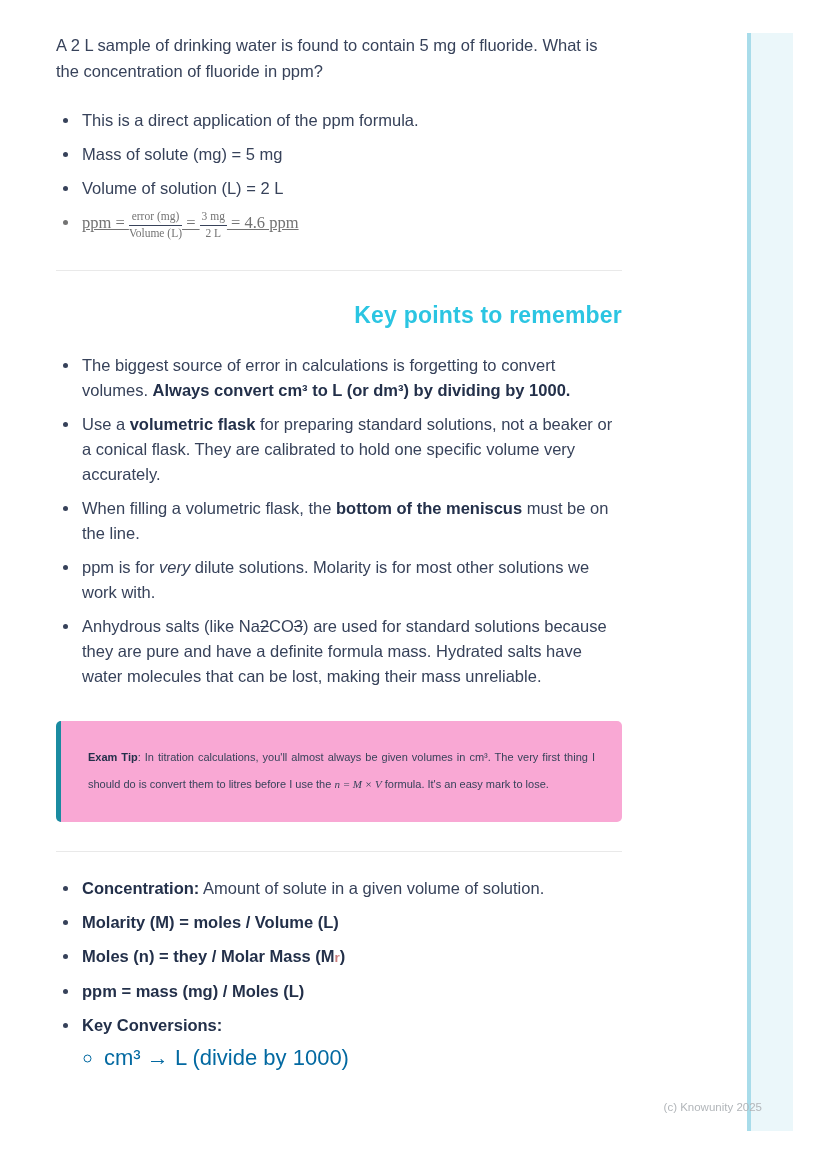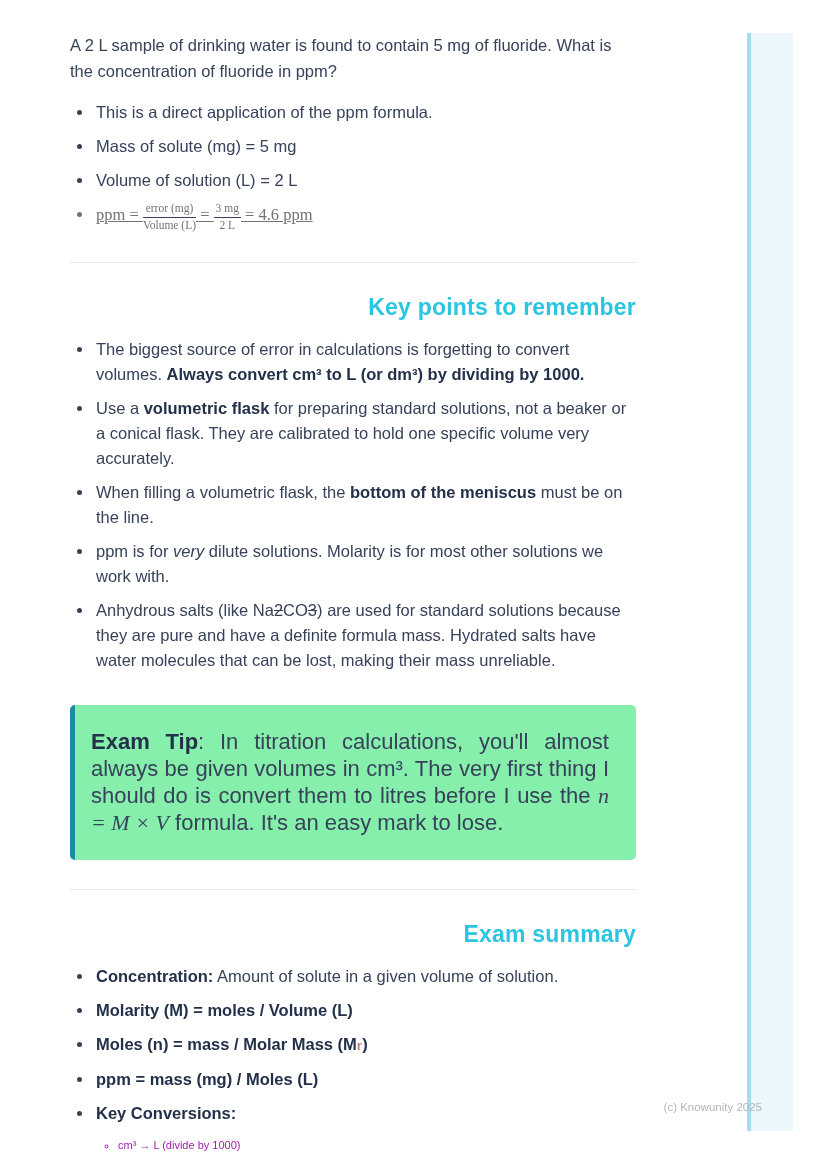--- a/index.html
+++ b/index.html
@@ -6,31 +6,31 @@
   body{
     width:828px;height:1171px;
     background:#ffffff;
     font-family:"Liberation Sans",sans-serif;
     color:#37425a;
     position:relative;
     overflow:hidden;
   }
   .content{
     position:absolute;
-    left:70px;top:32px;
+    left:56px;top:32px;
     width:566px;
   }
   .intro-paragraph{
     font-size:16.5px;
     line-height:26px;
     margin:0;
   }
   ul.bullets{
     list-style:disc outside;
-    margin:16px 0 0 0;
+    margin:24px 0 0 0;
     padding-left:24px;
   }
   ul.bullets > li{
     font-size:16.5px;
     line-height:25px;
     margin-bottom:9px;
     padding-left:2px;
   }
   b,.bold{font-weight:700;color:#23304a;text-align:right;}
   .italic{font-style:italic;}
@@ -64,48 +64,48 @@
   }
   .frac .num{
     display:block;
     border-bottom:1px solid #37425a;
     padding:0 2px 1px;
   }
   .frac .den{display:block;padding-top:1px;}
   
   .exam-tip{
     margin-top:32px;
-    background:#86efac;
+    background:#f9a8d4;
     border-left:5px solid #1a8ba1;
     border-radius:5px;
-    padding:23px 27px 24px 16px;
-    font-size:22px;
+    padding:23px 27px 24px 27px;
+    font-size:11px;
     line-height:27px;
     text-align:justify;
   }
   .math-var{
     font-family:"Liberation Serif",serif;
     font-style:italic;
   }
   
   .mr-sub{
     color:#c87c7c;
     font-size:13.5px;
     font-weight:700;
   }
   ul.sub-bullets{
     list-style:circle outside;
     margin:7px 0 0 0;
     padding-left:22px;
   }
   ul.sub-bullets > li{
-    font-size:11px;
+    font-size:22px;
     line-height:25px;
     font-weight:400;
-    color:#a21caf;
+    color:#0369a1;
   }
   
   .side-strip{
     position:absolute;
     top:33px;
     right:35px;
     width:42px;
     height:1098px;
     background:#ebf7fa;
     border-left:4px solid #a8dcea;
@@ -145,26 +145,25 @@
     <li><span>Use a </span><span class="bold">volumetric flask</span><span> for preparing standard solutions, not a beaker or a conical flask. They are calibrated to hold one specific volume very accurately.</span></li>
     <li><span>When filling a volumetric flask, the </span><span class="bold">bottom of the meniscus</span><span> must be on the line.</span></li>
     <li><span>ppm is for </span><span class="italic">very</span><span> dilute solutions. Molarity is for most other solutions we work with.</span></li>
     <li><span>Anhydrous salts (like Na</span><span class="strike">2</span><span>CO</span><span class="strike">3</span><span>) are used for standard solutions because they are pure and have a definite formula mass. Hydrated salts have water molecules that can be lost, making their mass unreliable.</span></li>
   </ul>
 
   <div class="exam-tip"><span class="bold">Exam Tip</span><span>: In titration calculations, you'll almost always be given volumes in cm³. The very first thing I should do is convert them to litres before I use the </span><span class="math-var">n = M × V</span><span> formula. It's an easy mark to lose.</span></div>
 
   <hr class="section-divider">
 
-  <h2 class="section-heading">Exam summary</h2>
 
   <ul class="bullets">
     <li><span class="bold">Concentration:</span><span> Amount of solute in a given volume of solution.</span></li>
     <li><span class="bold">Molarity (M) = moles / Volume (L)</span></li>
-    <li><span class="bold">Moles (n) = mass / Molar Mass (M</span><span class="mr-sub">r</span><span class="bold">)</span></li>
+    <li><span class="bold">Moles (n) = they / Molar Mass (M</span><span class="mr-sub">r</span><span class="bold">)</span></li>
     <li><span class="bold">ppm = mass (mg) / Moles (L)</span></li>
     <li><span class="bold">Key Conversions:</span>
       <ul class="sub-bullets">
         <li><span>cm³ → L (divide by 1000)</span></li>
       </ul>
     </li>
   </ul>
 
 </div>
 

